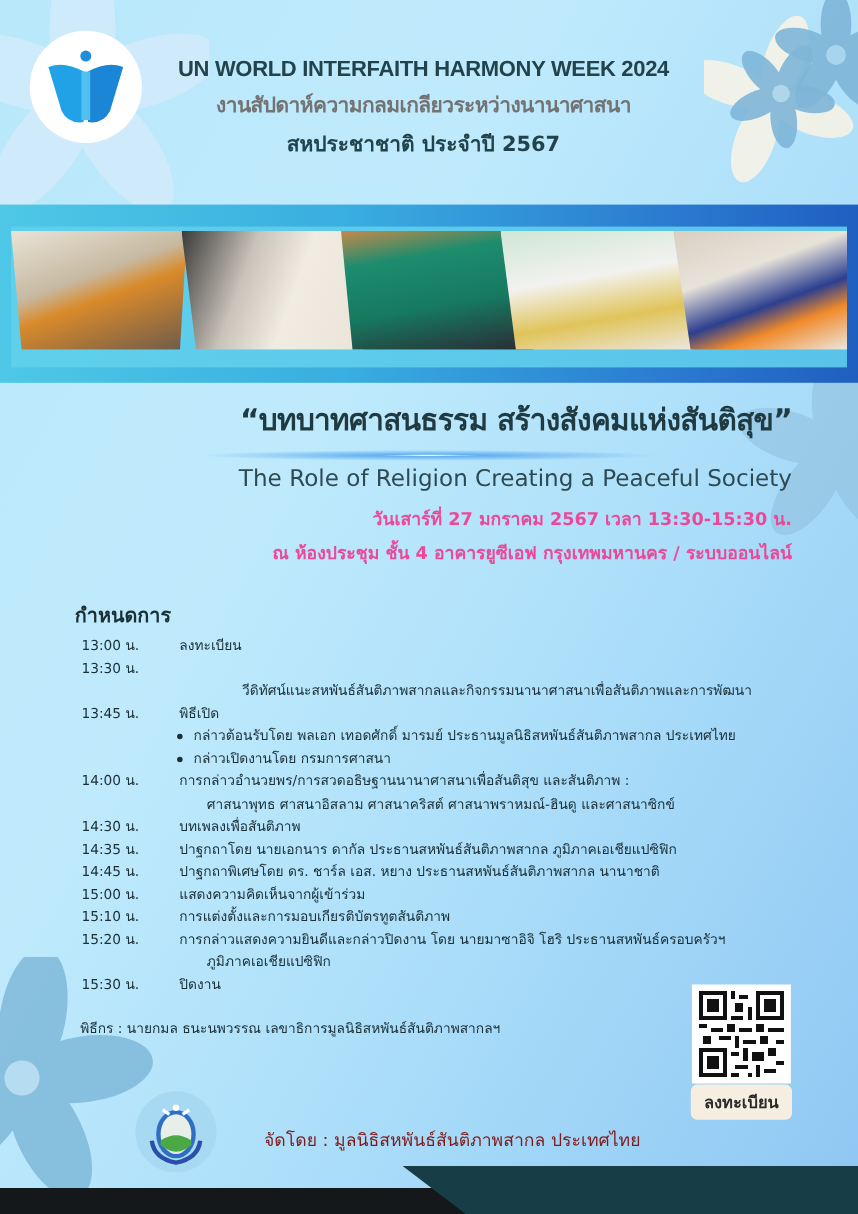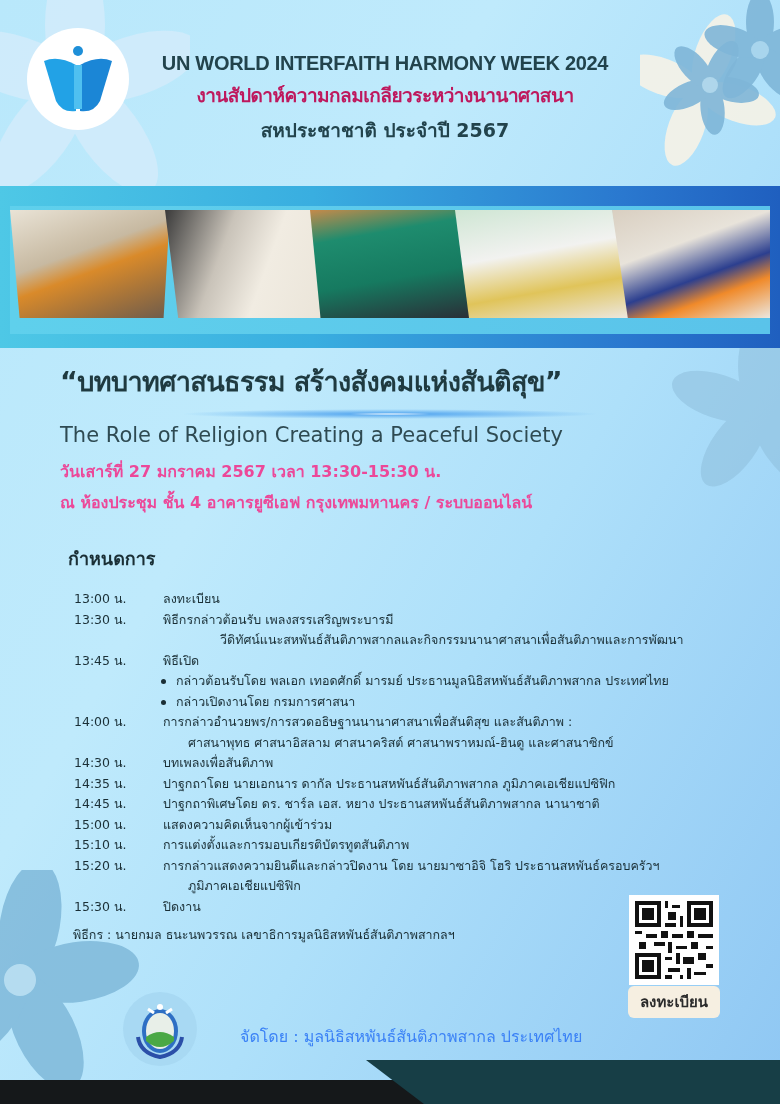--- a/index.html
+++ b/index.html
@@ -12,68 +12,68 @@
   }
   .flower { position: absolute; pointer-events: none; }
   .header { position: absolute; left: 0; top: 0; width: 780px; height: 171px; }
   .logo-circle {
     position: absolute; left: 27px; top: 28px; width: 102px; height: 102px;
     border-radius: 50%; background: #ffffff;
     display: flex; align-items: center; justify-content: center;
   }
   .title-block { position: absolute; left: 150px; top: 52px; width: 470px; text-align: center; }
   .title-en { font-family: "Liberation Sans", sans-serif; font-weight: bold; font-size: 20px; color: #22434c; letter-spacing: -0.3px; white-space: nowrap; }
-  .title-th1 { font-family: "DejaVu Sans", sans-serif; font-weight: bold; font-size: 19px; color: #be185d; margin-top: 5px; white-space: nowrap; letter-spacing: -0.5px; }
+  .title-th1 { font-family: "DejaVu Sans", sans-serif; font-weight: bold; font-size: 19px; color: #737373; margin-top: 5px; white-space: nowrap; letter-spacing: -0.5px; }
   .title-th2 { font-family: "DejaVu Sans", sans-serif; font-weight: bold; font-size: 19px; color: #22434c; margin-top: 5px; white-space: nowrap; }
 
   .banner {
     position: absolute; left: 0; top: 186px; width: 780px; height: 162px;
     background: linear-gradient(90deg, #4ec8e6 0%, #39aee0 40%, #2a78cf 80%, #1f5fbf 100%);
   }
   .banner-inner {
     position: absolute; left: 10px; top: 20px; width: 760px; height: 128px;
     background: linear-gradient(90deg, #5fd0ec 0%, #5ac3ea 100%);
   }
   .photo {
     position: absolute; top: 24px; height: 108px; overflow: hidden;
   }
 
-  .section-title { position: absolute; left: 60px; top: 360px; width: 660px; text-align: left; }
+  .section-title { position: absolute; left: 60px; top: 360px; width: 660px; text-align: right; }
   .quote-th { font-family: "DejaVu Sans", sans-serif; font-weight: bold; font-size: 27px; color: #1f3a40; white-space: nowrap; letter-spacing: -0.6px; }
   .glow {
     margin: 6px auto 0; width: 420px; height: 10px;
     background: radial-gradient(ellipse at center, #ffffff 0%, rgba(90,170,240,0.9) 15%, rgba(90,170,240,0.0) 70%);
   }
   .subtitle-en { font-family: "DejaVu Sans", sans-serif; font-size: 21px; color: #2e4a52; margin-top: 4px; white-space: nowrap; }
   .date-line, .place-line { font-family: "DejaVu Sans", sans-serif; font-weight: bold; font-size: 16px; color: #ec4899; white-space: nowrap; }
   .date-line { margin-top: 12px; }
   .place-line { margin-top: 6px; }
 
   .agenda { position: absolute; left: 68px; top: 544px; width: 700px; }
-  .agenda-heading { font-family: "DejaVu Sans", sans-serif; font-weight: bold; font-size: 18px; color: #1a2f36; margin-bottom: 16px; }
+  .agenda-heading { font-family: "DejaVu Sans", sans-serif; font-weight: bold; font-size: 18px; color: #1a2f36; margin-bottom: 4px; }
   .row { position: relative; font-size: 12.5px; color: #1a2f36; height: 20.5px; line-height: 20.5px; white-space: nowrap; }
   .row .time { position: absolute; left: 6px; }
   .row .desc { position: absolute; left: 95px; }
   .row.sub .desc { left: 120px; }
   .row.indent .desc { left: 152px; }
   .row.bullet .desc { left: 93px; }
   .bullet-dot { display: inline-block; width: 5px; height: 5px; background: #1a2f36; border-radius: 50%; margin-right: 10px; vertical-align: middle; }
 
   .mc { position: absolute; left: 73px; top: 925px; font-size: 12.5px; color: #1a2f36; white-space: nowrap; }
 
   .qr {
     position: absolute; left: 629px; top: 895px; width: 90px; height: 90px; background: #fff; padding: 6px;
   }
   .reg-btn {
     position: absolute; left: 628px; top: 986px; width: 92px; height: 32px;
     background: #f6efe1; border-radius: 6px; font-size: 15px; font-weight: bold; color: #2a2a2a;
     display: flex; align-items: center; justify-content: center;
   }
   .org-logo { position: absolute; left: 123px; top: 992px; width: 74px; height: 74px; border-radius: 50%; background: #a8d9f3; display:flex; align-items:center; justify-content:center; }
-  .organizer { position: absolute; left: 240px; top: 1024px; font-size: 16px; color: #3b82f6; white-space: nowrap; }
+  .organizer { position: absolute; left: 240px; top: 1024px; font-size: 16px; color: #7f1d1d; white-space: nowrap; }
 
   .footer-dark { position: absolute; left: 0; top: 1080px; width: 780px; height: 24px; background: #15181a; }
   .footer-teal {
     position: absolute; left: 366px; top: 1060px; width: 414px; height: 44px; background: #173e46;
     clip-path: polygon(0 0, 100% 0, 100% 100%, 14% 100%);
   }
 </style>
 </head>
 <body>
 
@@ -174,21 +174,20 @@
 </div>
 
 <div class="agenda">
   <div class="agenda-heading">กำหนดการ</div>
   <div class="row">
       <span class="time">13:00 น.</span>
       <span class="desc">ลงทะเบียน</span>
     </div>
   <div class="row">
       <span class="time">13:30 น.</span>
-      <span class="desc">พิธีกรกล่าวต้อนรับ เพลงสรรเสริญพระบารมี</span>
     </div>
   <div class="row indent">
       <span class="desc">วีดิทัศน์แนะสหพันธ์สันติภาพสากลและกิจกรรมนานาศาสนาเพื่อสันติภาพและการพัฒนา</span>
     </div>
   <div class="row">
       <span class="time">13:45 น.</span>
       <span class="desc">พิธีเปิด</span>
     </div>
   <div class="row bullet">
       <span class="desc"><span class="bullet-dot"></span><span>กล่าวต้อนรับโดย พลเอก เทอดศักดิ์ มารมย์ ประธานมูลนิธิสหพันธ์สันติภาพสากล ประเทศไทย</span></span>

